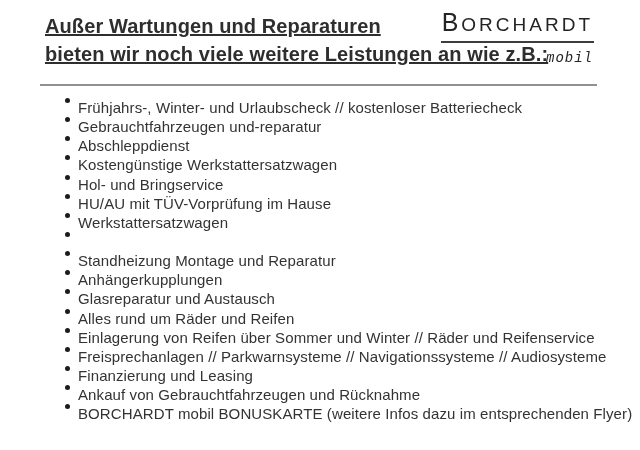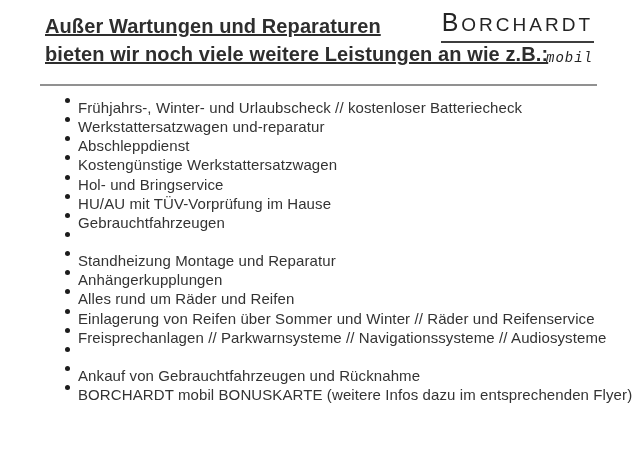--- a/index.html
+++ b/index.html
@@ -91,67 +91,72 @@
 
 <div class="divider"></div>
 
 <ul class="services">
   <li>
       <span class="dot"></span>
       <span>Frühjahrs-, Winter- und Urlaubscheck // kostenloser Batteriecheck</span>
     </li>
   <li>
       <span class="dot"></span>
-      <span>Werkstattersatzwagen und-reparatur</span>
+      <span>Gebrauchtfahrzeugen und-reparatur</span>
     </li>
   <li>
       <span class="dot"></span>
       <span>Abschleppdienst</span>
     </li>
   <li>
       <span class="dot"></span>
       <span>Kostengünstige Werkstattersatzwagen</span>
     </li>
   <li>
       <span class="dot"></span>
       <span>Hol- und Bringservice</span>
     </li>
   <li>
       <span class="dot"></span>
       <span>HU/AU mit TÜV-Vorprüfung im Hause</span>
     </li>
   <li>
       <span class="dot"></span>
-      <span>Gebrauchtfahrzeugen</span>
+      <span>Werkstattersatzwagen</span>
     </li>
   <li>
       <span class="dot"></span>
     </li>
   <li>
       <span class="dot"></span>
       <span>Standheizung Montage und Reparatur</span>
     </li>
   <li>
       <span class="dot"></span>
       <span>Anhängerkupplungen</span>
+    </li>
+  <li>
+      <span class="dot"></span>
+      <span>Glasreparatur und Austausch</span>
     </li>
   <li>
       <span class="dot"></span>
       <span>Alles rund um Räder und Reifen</span>
     </li>
   <li>
       <span class="dot"></span>
       <span>Einlagerung von Reifen über Sommer und Winter // Räder und Reifenservice</span>
     </li>
   <li>
       <span class="dot"></span>
       <span>Freisprechanlagen // Parkwarnsysteme // Navigationssysteme // Audiosysteme</span>
     </li>
   <li>
       <span class="dot"></span>
+      <span>Finanzierung und Leasing</span>
     </li>
   <li>
       <span class="dot"></span>
       <span>Ankauf von Gebrauchtfahrzeugen und Rücknahme</span>
     </li>
   <li>
       <span class="dot"></span>
       <span>BORCHARDT mobil BONUSKARTE (weitere Infos dazu im entsprechenden Flyer)</span>
     </li>
 </ul>

